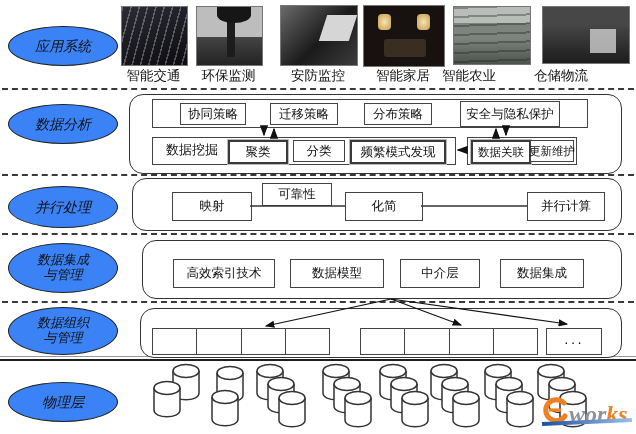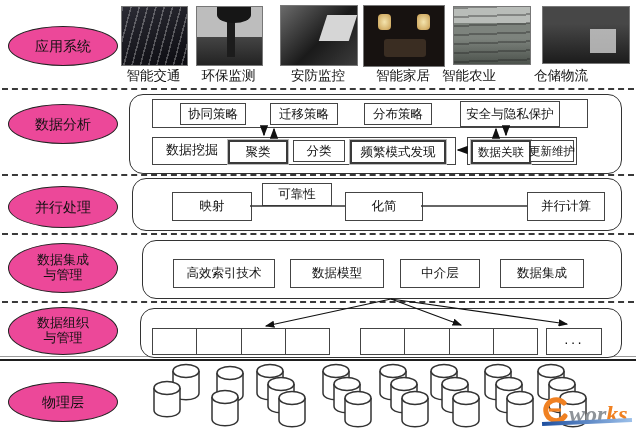--- a/index.html
+++ b/index.html
@@ -1,23 +1,23 @@
 <!DOCTYPE html>
 <html><head>
 <meta charset="utf-8">
 <style>
   html,body{margin:0;padding:0;background:#fff;}
   #stage{position:relative;width:636px;height:434px;background:#fff;overflow:hidden;
          font-family:"Liberation Sans","DejaVu Sans",sans-serif;color:#111;}
   .sep-dash{position:absolute;left:2px;width:632px;height:0;border-top:2px dashed #3a3a3a;}
   .sep-solid-thin{position:absolute;left:0;width:636px;height:0;border-top:1px solid #9a9a9a;}
   .sep-solid-thick{position:absolute;left:0;width:636px;height:0;border-top:2.5px solid #1e1e1e;}
-  .ellipse{position:absolute;border:1.6px solid #222;border-radius:50%;background:#ec4899;
+  .ellipse{position:absolute;border:1.6px solid #222;border-radius:50%;background:#3b82f6;
            display:flex;flex-direction:column;align-items:center;justify-content:center;
-           font-size:14px;line-height:1.15;text-align:center;}
+           font-size:14px;line-height:1.15;text-align:center;font-style:italic;}
   .rrect{position:absolute;border:1.6px solid #333;border-radius:14px;background:#fff;}
   .bar{position:absolute;border:1.3px solid #444;background:#fff;}
   .box{position:absolute;border:1.3px solid #444;background:#fff;display:flex;
        align-items:center;justify-content:center;font-size:12.5px;white-space:nowrap;}
   .box-bold{border:2px solid #3a3a3a;box-shadow:0 0 0 1px #bbb;}
   .label{position:absolute;display:flex;align-items:center;justify-content:center;
          font-size:13px;white-space:nowrap;}
   .appimg{position:absolute;border:1px solid #777;}
   .applabel{position:absolute;font-size:13.5px;text-align:center;white-space:nowrap;}
   svg.overlay{position:absolute;left:0;top:0;pointer-events:none;}

